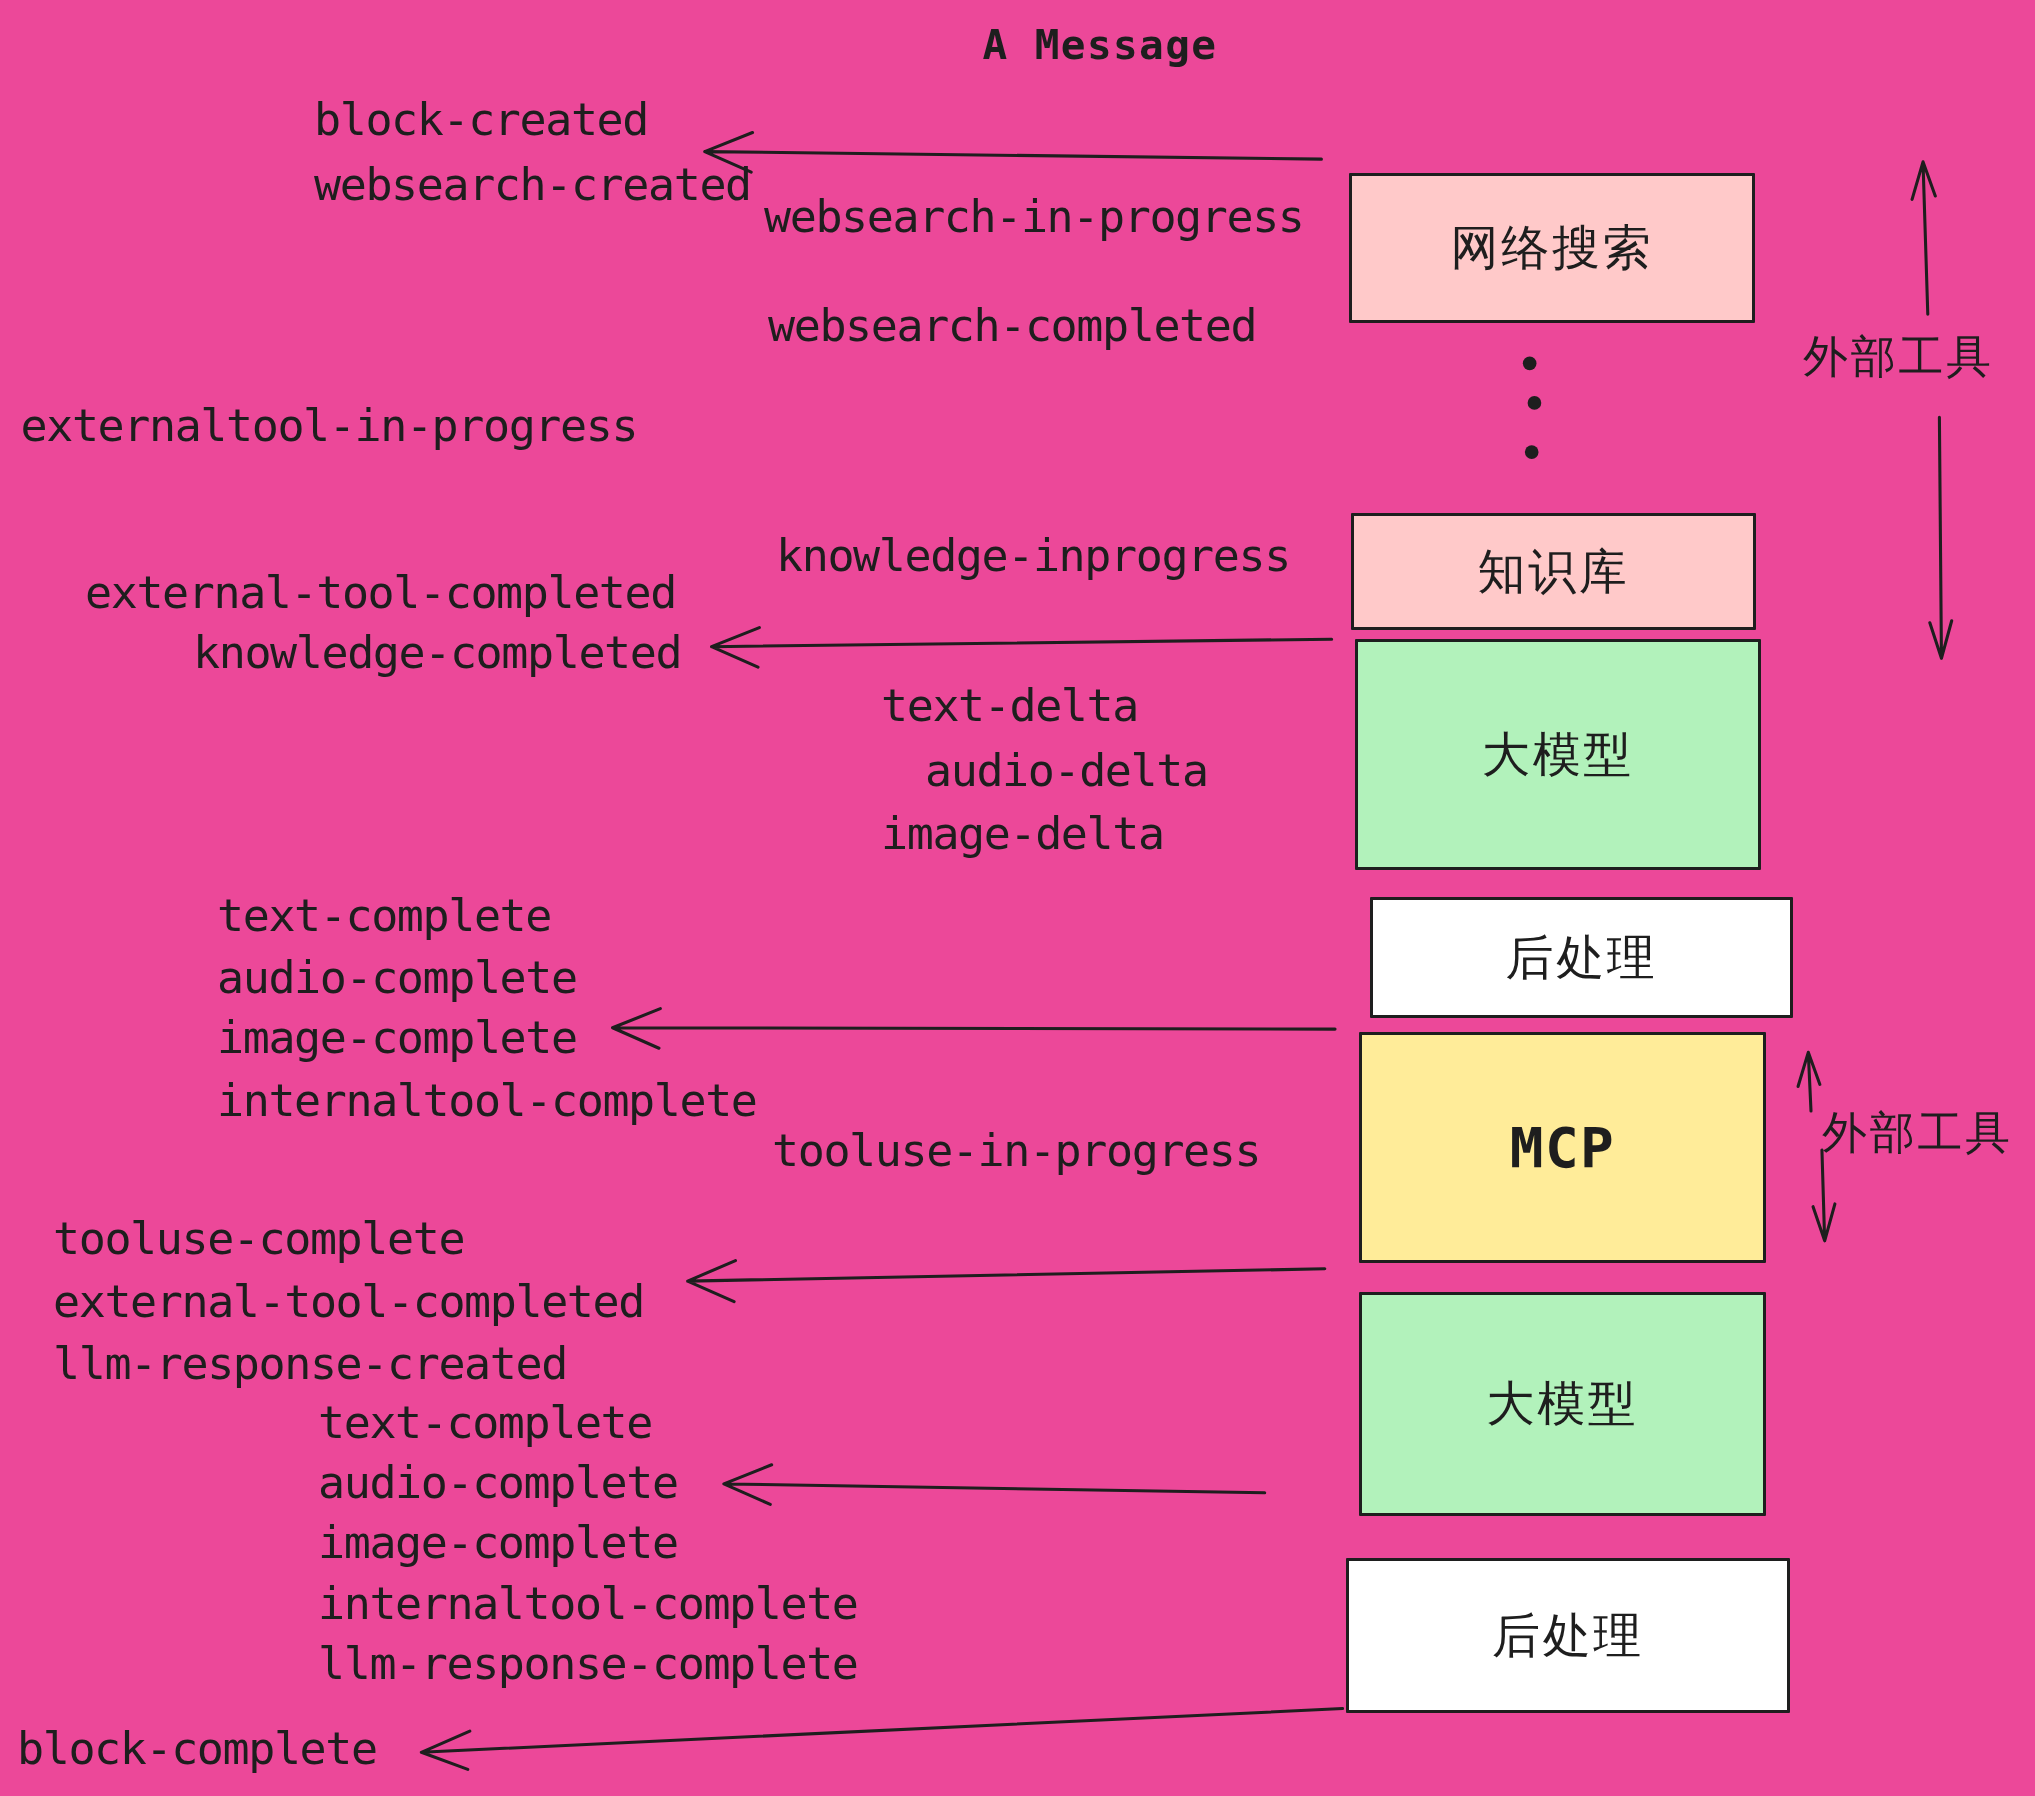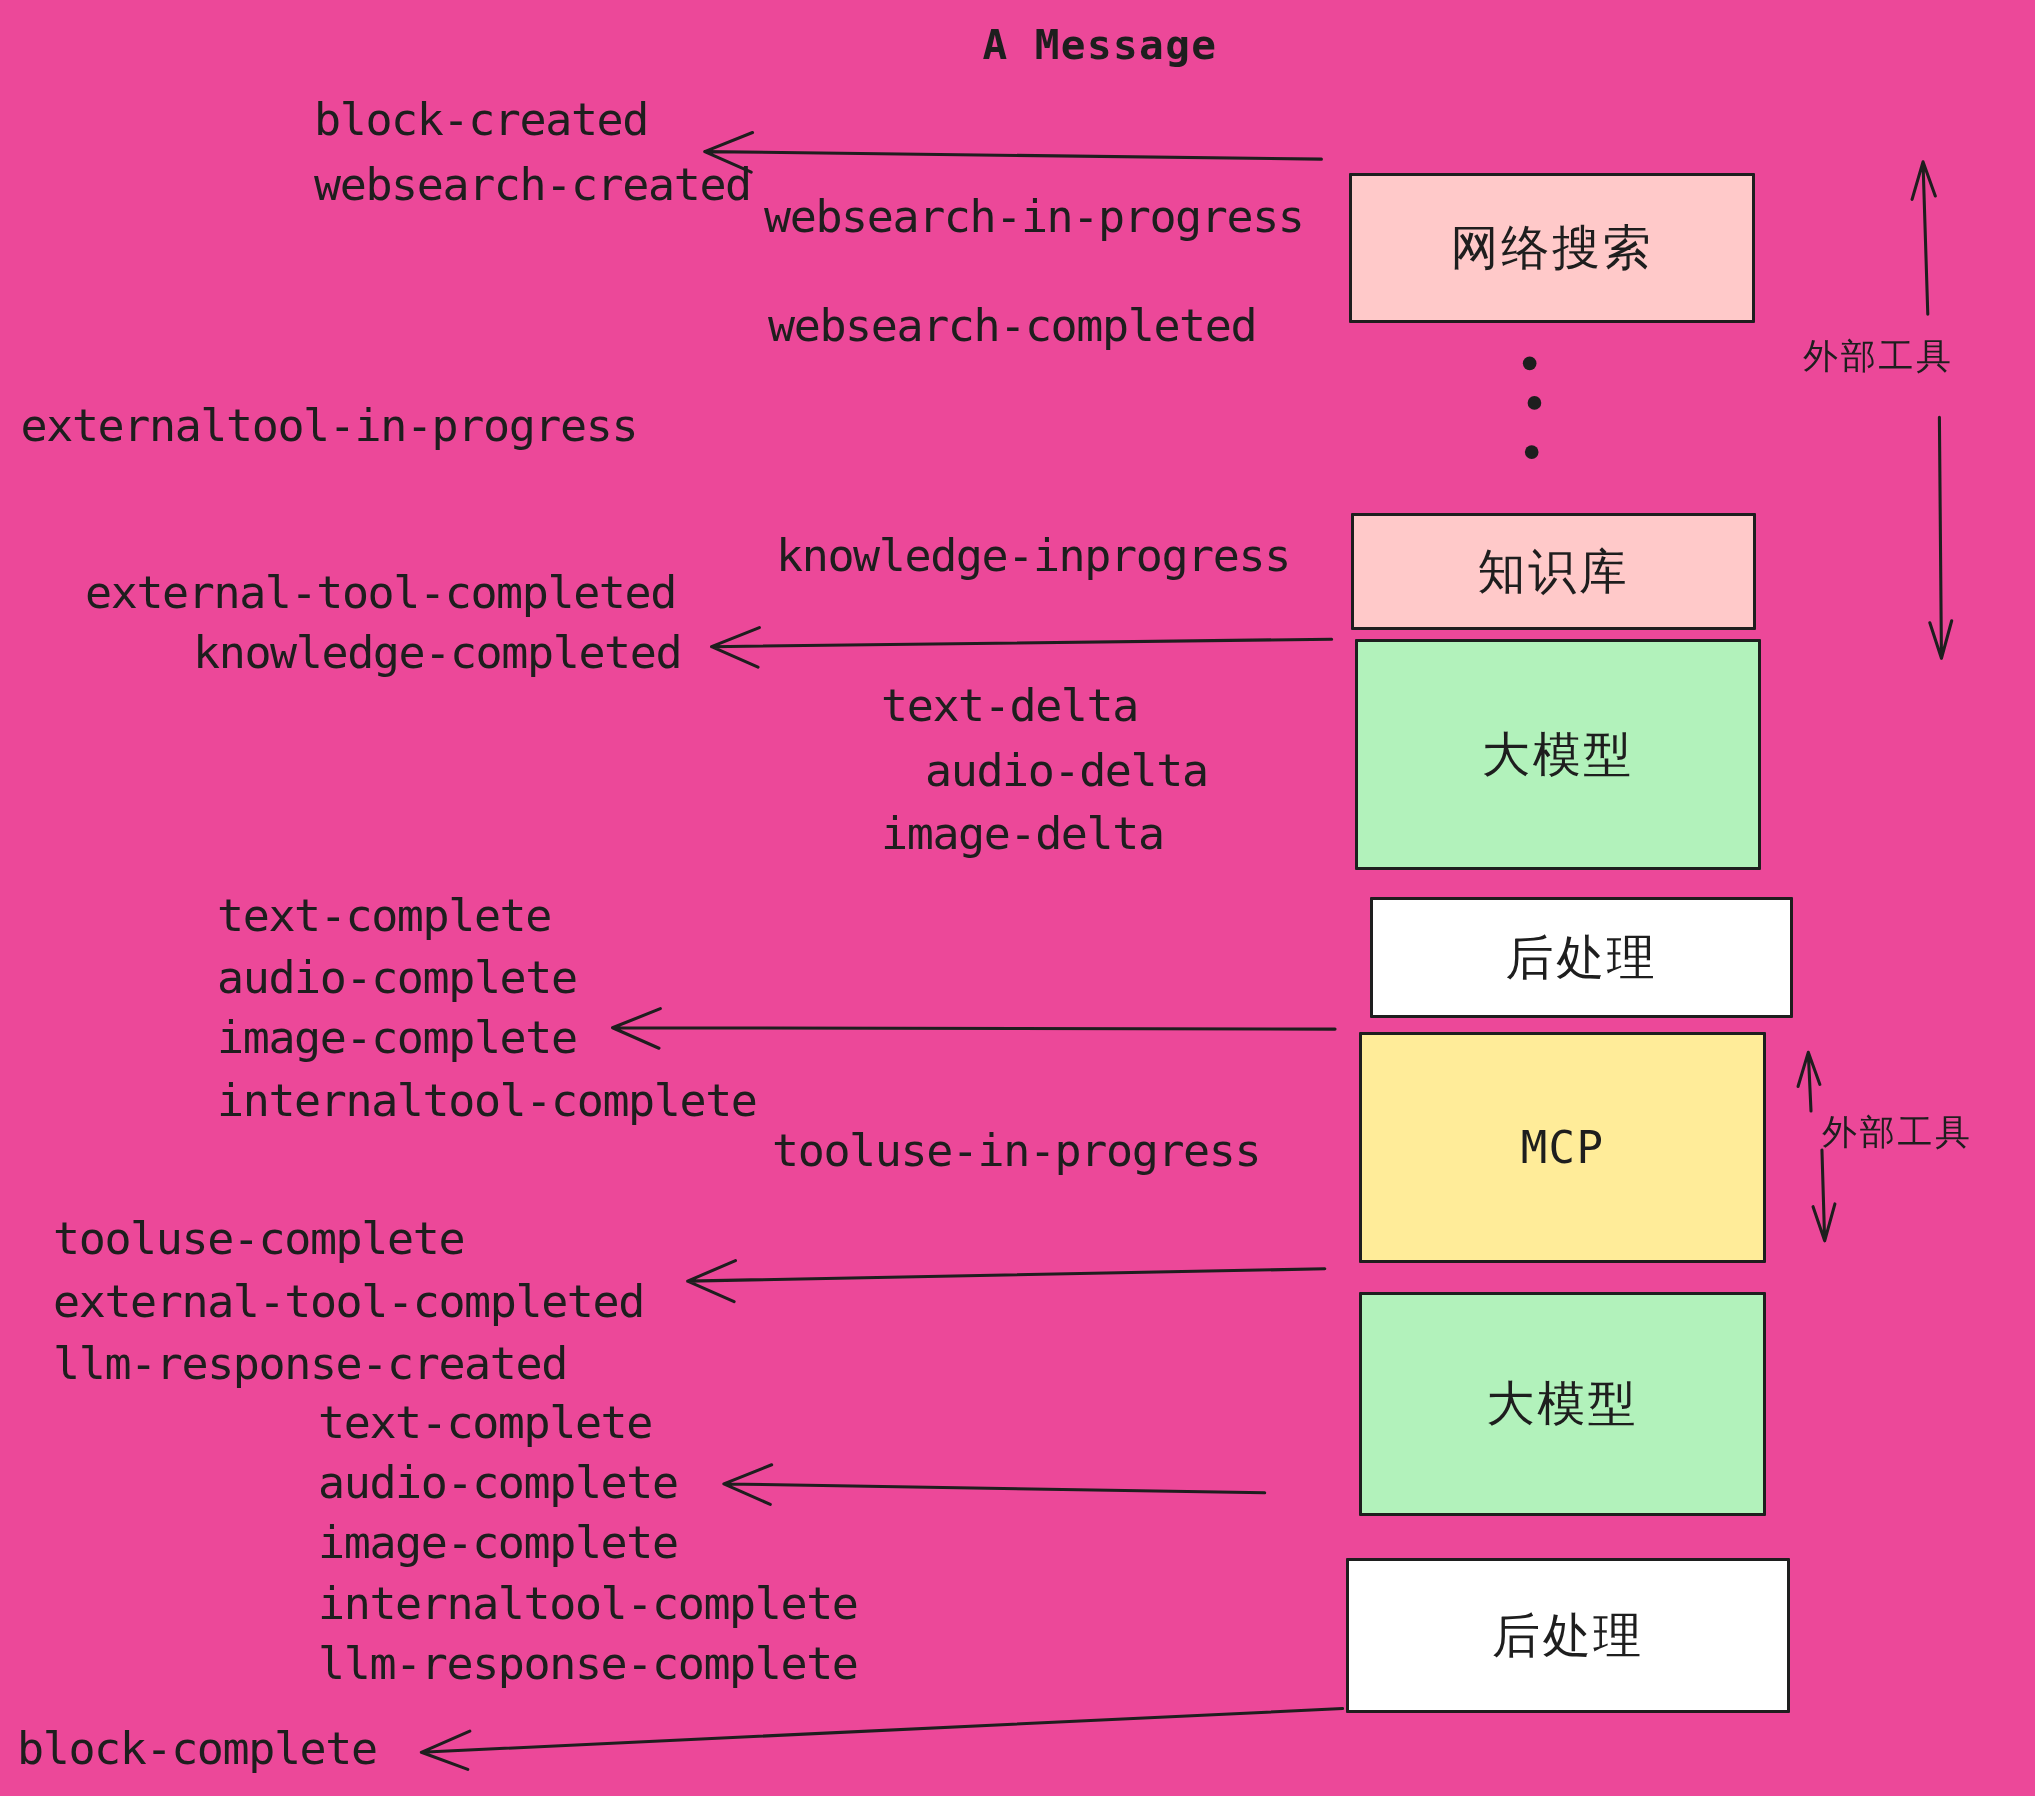--- a/index.html
+++ b/index.html
@@ -8,23 +8,23 @@
   .title{position:absolute;left:943px;top:15px;width:314px;text-align:center;
          font-size:41px;line-height:61px;font-weight:600;letter-spacing:1.4px;}
   .evt{position:absolute;font-size:45px;line-height:61px;white-space:nowrap;letter-spacing:-1.4px;}
   .node{position:absolute;display:flex;align-items:center;justify-content:center;
         border:3.4px solid #1e1e1e;border-radius:1px;font-size:48px;letter-spacing:2.7px;
         font-family:"DejaVu Sans","Liberation Sans",sans-serif;}
   .node.pink{background:#ffc9c9;}
   .node.green{background:#b2f2bb;}
   .node.yellow{background:#ffec99;}
   .node.white{background:#ffffff;}
-  .node.mcp{font-family:"DejaVu Sans Mono",monospace;font-weight:400;font-size:44px;letter-spacing:1.4px;}
-  .side{position:absolute;font-size:35px;line-height:61px;white-space:nowrap;
-        font-family:Liberation Serif, serif;letter-spacing:2.7px;}
+  .node.mcp{font-family:"DejaVu Sans Mono",monospace;font-weight:700;font-size:56px;letter-spacing:1.4px;}
+  .side{position:absolute;font-size:45px;line-height:61px;white-space:nowrap;
+        font-family:Liberation Sans, sans-serif;letter-spacing:2.7px;}
   svg.overlay{position:absolute;left:0;top:0;width:2035px;height:1796px;pointer-events:none;}
   svg.overlay path{fill:none;stroke:#1e1e1e;stroke-width:4.5;stroke-linecap:round;stroke-linejoin:round;}
   svg.overlay circle{fill:#1e1e1e;stroke:none;}
 </style>
 </head>
 <body>
 
 <div class="canvas">
 
   <svg class="overlay" viewBox="0 0 2980 2630">

